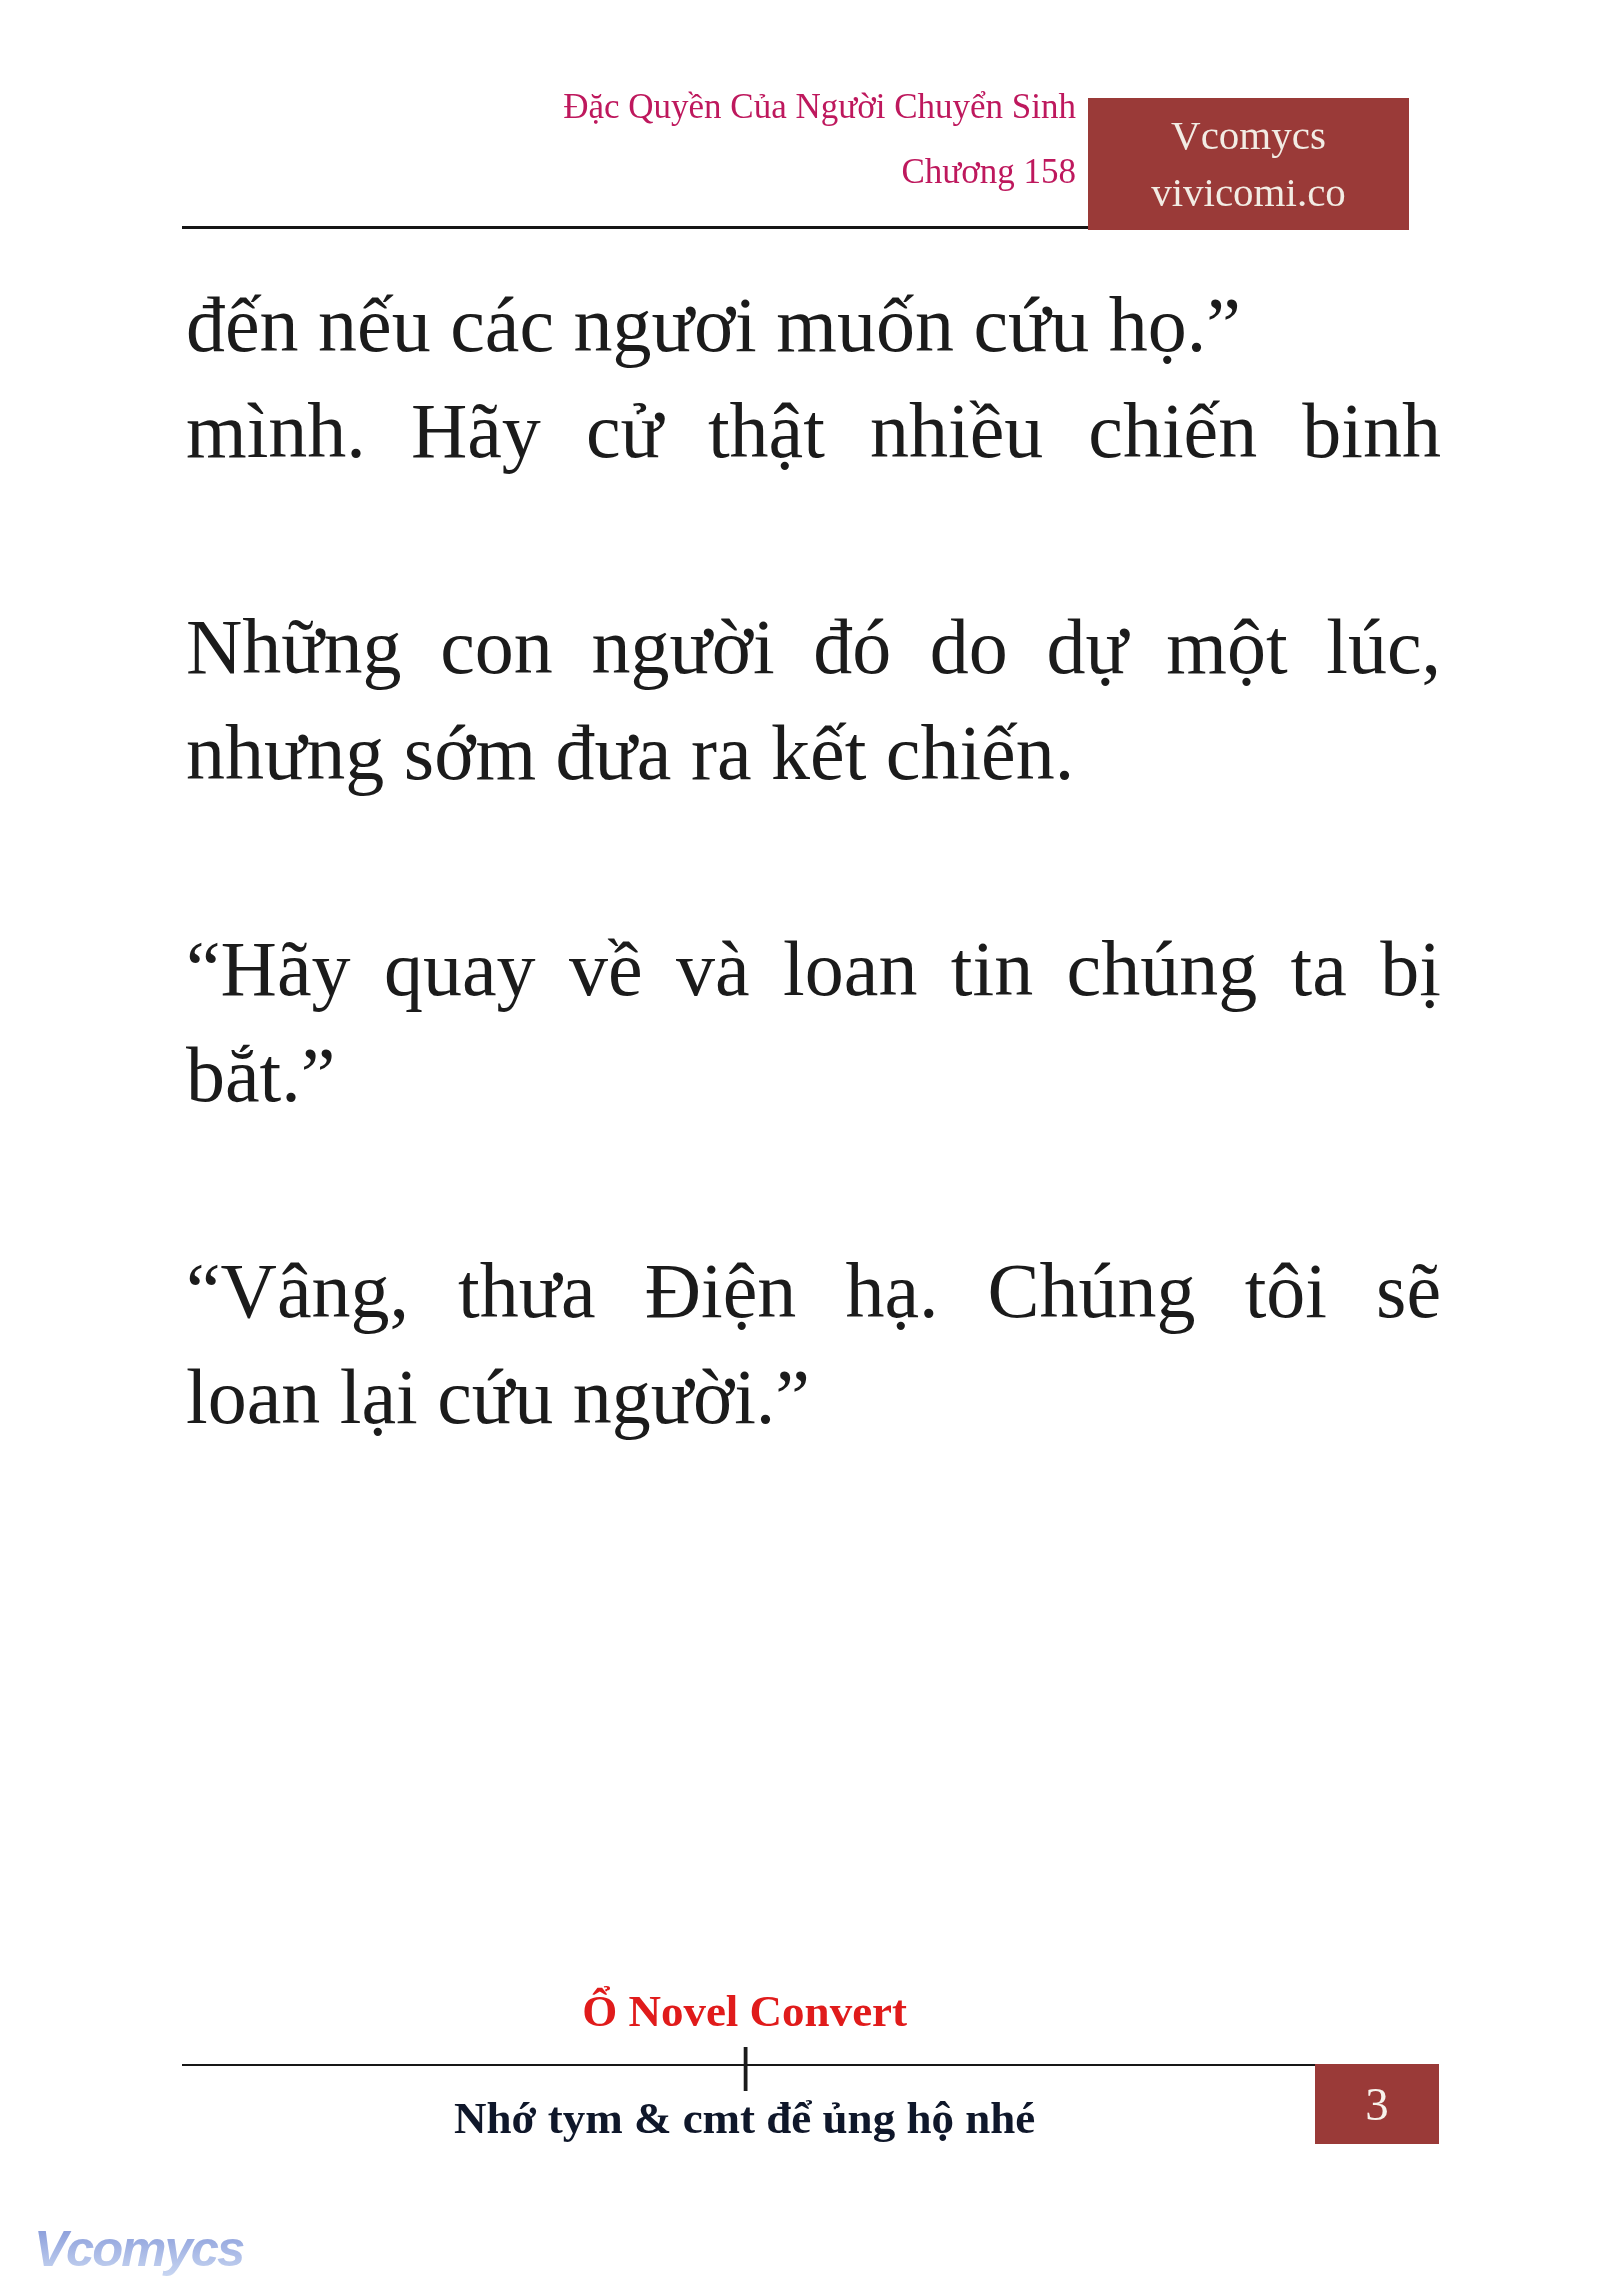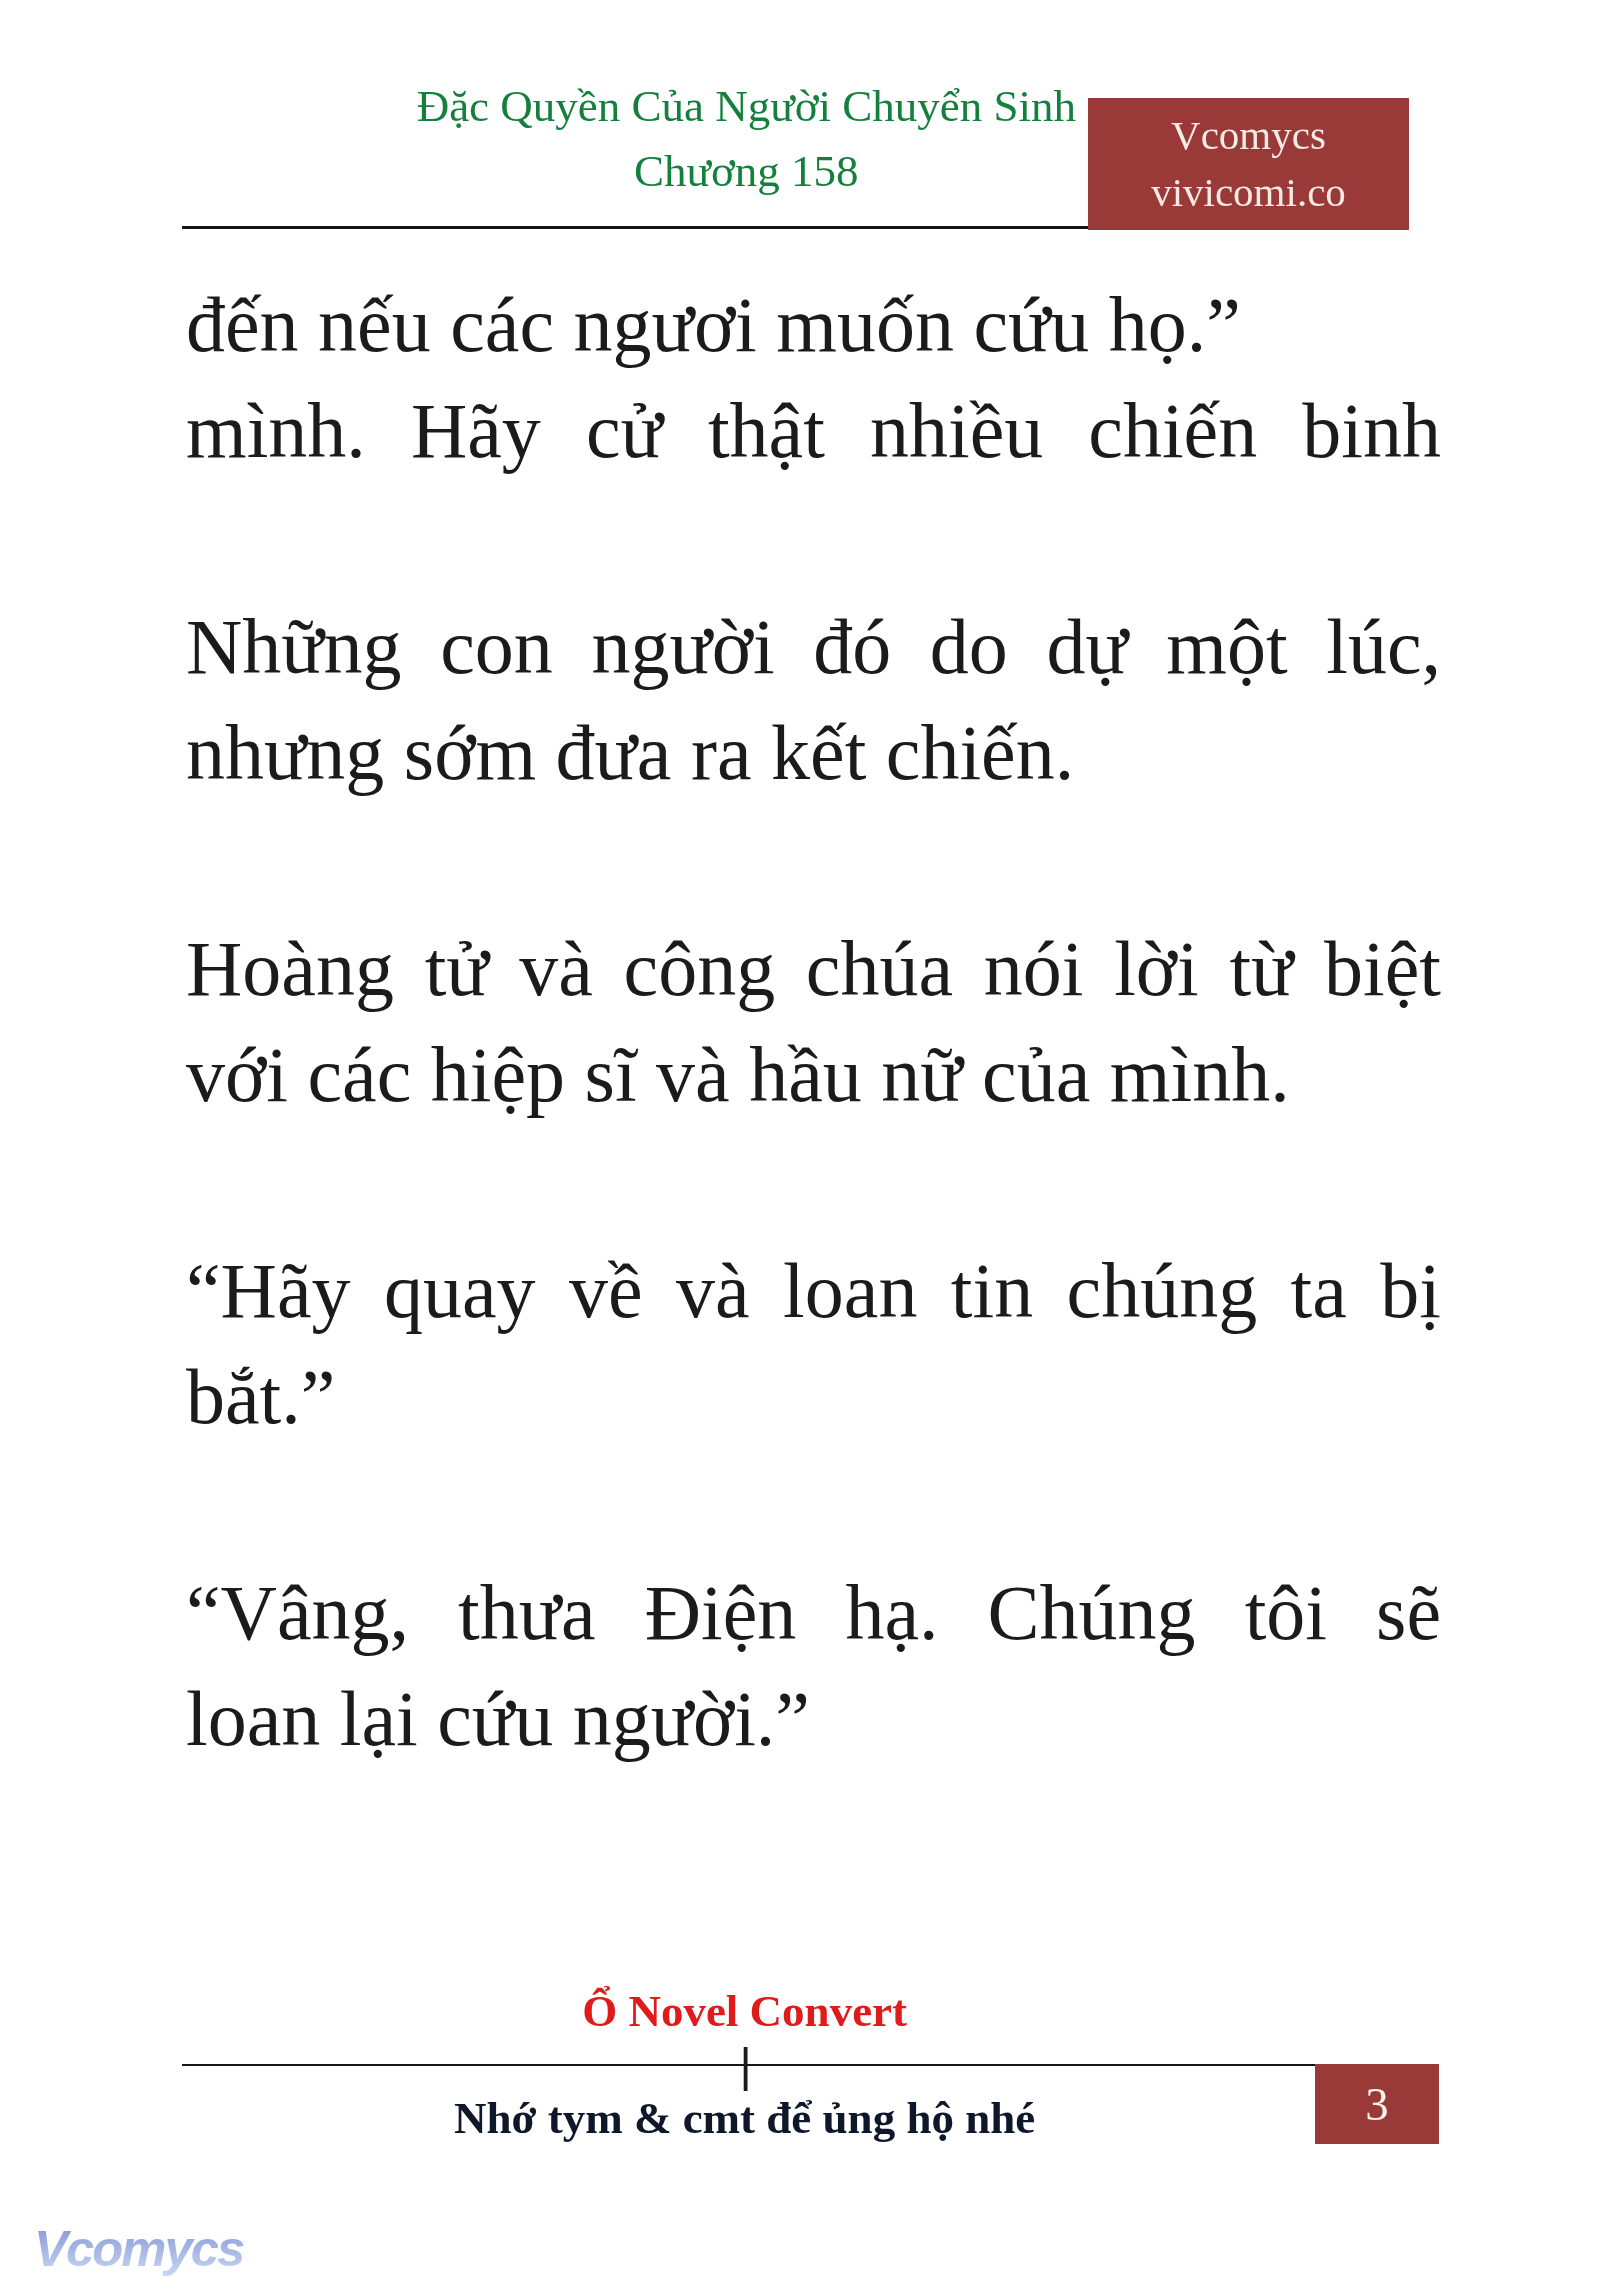--- a/index.html
+++ b/index.html
@@ -11,24 +11,24 @@
     font-family: "Liberation Serif", "DejaVu Serif", serif;
     color: #1b1b1b;
     overflow: hidden;
   }
 
   
   .header-block {
     position: absolute;
     top: 74px;
     right: 546px;            
-    text-align: center;
-    font-size: 45px;
+    text-align: right;
+    font-size: 35px;
     line-height: 65px;
-    color: #15803d;
+    color: #be185d;
     white-space: nowrap;
   }
   .header-block .hline { display: block; }
 
   .header-badge {
     position: absolute;
     left: 1088px;
     top: 98px;
     width: 321px;
     height: 132px;
@@ -141,24 +141,20 @@
 <div class="page-text">
   <p class="para">
     <span class="line l">đến nếu các ngươi muốn cứu họ.”</span>
     <span class="line j">mình. Hãy cử thật nhiều chiến binh</span>
   </p>
   <p class="para">
     <span class="line j">Những con người đó do dự một lúc,</span>
     <span class="line l">nhưng sớm đưa ra kết chiến.</span>
   </p>
   <p class="para">
-    <span class="line j">Hoàng tử và công chúa nói lời từ biệt</span>
-    <span class="line l">với các hiệp sĩ và hầu nữ của mình.</span>
-  </p>
-  <p class="para">
     <span class="line j">“Hãy quay về và loan tin chúng ta bị</span>
     <span class="line l">bắt.”</span>
   </p>
   <p class="para">
     <span class="line j">“Vâng, thưa Điện hạ. Chúng tôi sẽ</span>
     <span class="line l">loan lại cứu người.”</span>
   </p>
 </div>
 
 <div class="footer-line">

